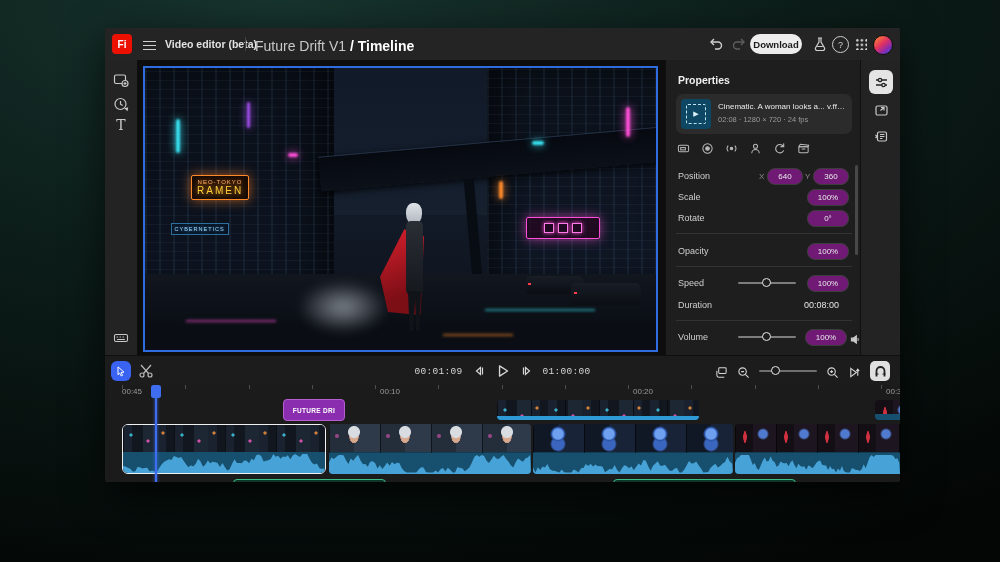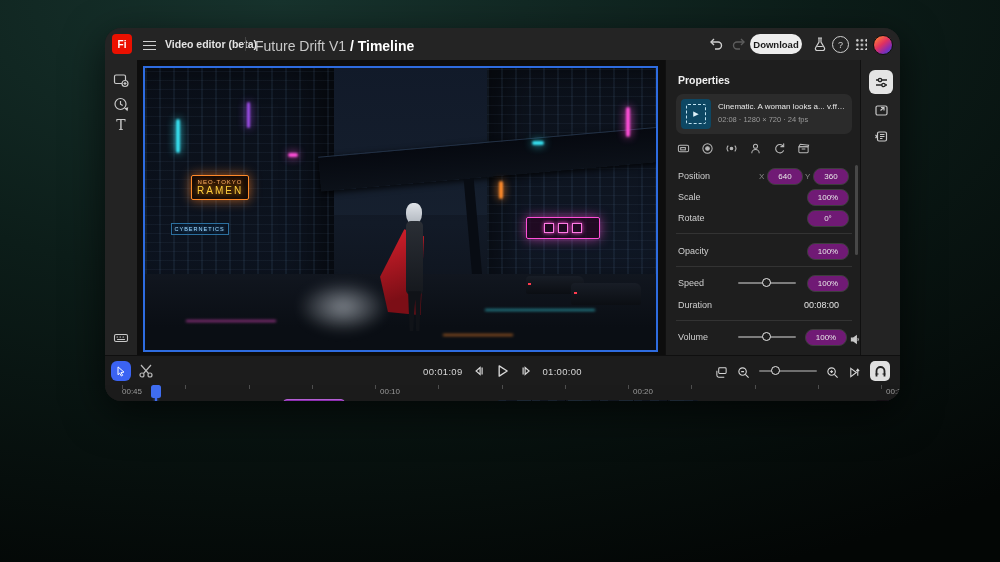--- a/index.html
+++ b/index.html
@@ -1,20 +1,20 @@
 <!DOCTYPE html>
 <html><head>
 <meta charset="utf-8">
 <style>
   html,body{margin:0;padding:0;}
   body{width:1000px;height:562px;overflow:hidden;
        font-family:"Liberation Sans", sans-serif;
        background:radial-gradient(120% 110% at 28% 0%, #17332d 0%, #0c1d19 45%, #030605 100%);}
-  #window{position:absolute;left:105px;top:28px;width:795px;height:373px;background:#1d1d1d;
-          border-radius:16px;overflow:hidden;box-shadow:0 12px 40px rgba(0,0,0,.65);}
+  #window{position:absolute;left:105px;top:28px;width:795px;height:454px;background:#1d1d1d;
+          border-radius:2px;overflow:hidden;box-shadow:0 12px 40px rgba(0,0,0,.65);}
   
   #topbar{position:absolute;left:0;top:0;width:795px;height:32px;background:#242424;border-bottom:1px solid #141414;}
   #logo{position:absolute;left:7px;top:6px;width:20px;height:20px;border-radius:4px;background:#eb1000;
         color:#fff;font-weight:bold;font-size:10px;display:flex;align-items:center;justify-content:center;}
   .hamburger{position:absolute;left:38px;top:10px;width:13px;height:11px;}
   .hamburger i{display:block;height:1.5px;background:#cfcfcf;margin:2.5px 0;}
   #app-title{position:absolute;left:60px;top:10px;font-size:10.5px;color:#e3e3e3;font-weight:bold;}
   .tb-divider{position:absolute;left:140px;top:9px;width:1px;height:14px;background:#454545;}
   #breadcrumb{position:absolute;left:150px;top:10px;font-size:14px;color:#c9c9c9;}
   #breadcrumb b{color:#fff;}
@@ -108,21 +108,21 @@
         justify-content:center;color:#c9c9c9;}
   .rrail-btn.active{background:#e4e4e4;color:#222;}
   .rrail-btn svg{width:15px;height:15px;}
   
   #transport{position:absolute;left:0;top:327px;width:795px;height:30px;background:#1c1c1c;border-top:1px solid #0f0f0f;border-bottom:1px solid #0f0f0f;}
   #tool-select{position:absolute;left:6px;top:5px;width:20px;height:20px;border-radius:6px;background:#3b63f3;
         display:flex;align-items:center;justify-content:center;color:#fff;}
   #tool-cut{position:absolute;left:33px;top:7px;width:16px;height:16px;color:#b9b9b9;}
   #transport svg{width:100%;height:100%;}
   #transport-center{position:absolute;left:50%;top:0;height:30px;transform:translateX(-50%);
-        display:flex;align-items:center;gap:9px;}
+        display:flex;align-items:center;gap:9px;font-family:Liberation Mono, monospace;}
   .timecode{font-size:9.5px;color:#d6d6d6;letter-spacing:.3px;}
   .t-icon{width:14px;height:14px;color:#d6d6d6;}
   #transport-right{position:absolute;right:10px;top:0;height:30px;display:flex;align-items:center;gap:9px;color:#c9c9c9;}
   #transport-right .t-icon{width:13px;height:13px;}
   #zoom-slider{position:relative;width:58px;height:2px;background:#6f6f6f;border-radius:1px;}
   #zoom-slider .knob{position:absolute;left:12px;top:-4.5px;width:9px;height:9px;border-radius:50%;
         border:1.6px solid #e9e9e9;background:#1c1c1c;box-sizing:border-box;}
   #magnet-btn{width:20px;height:20px;border-radius:5px;background:#e0e0e0;color:#222;
         display:flex;align-items:center;justify-content:center;}
   #magnet-btn svg{width:13px;height:13px;}

